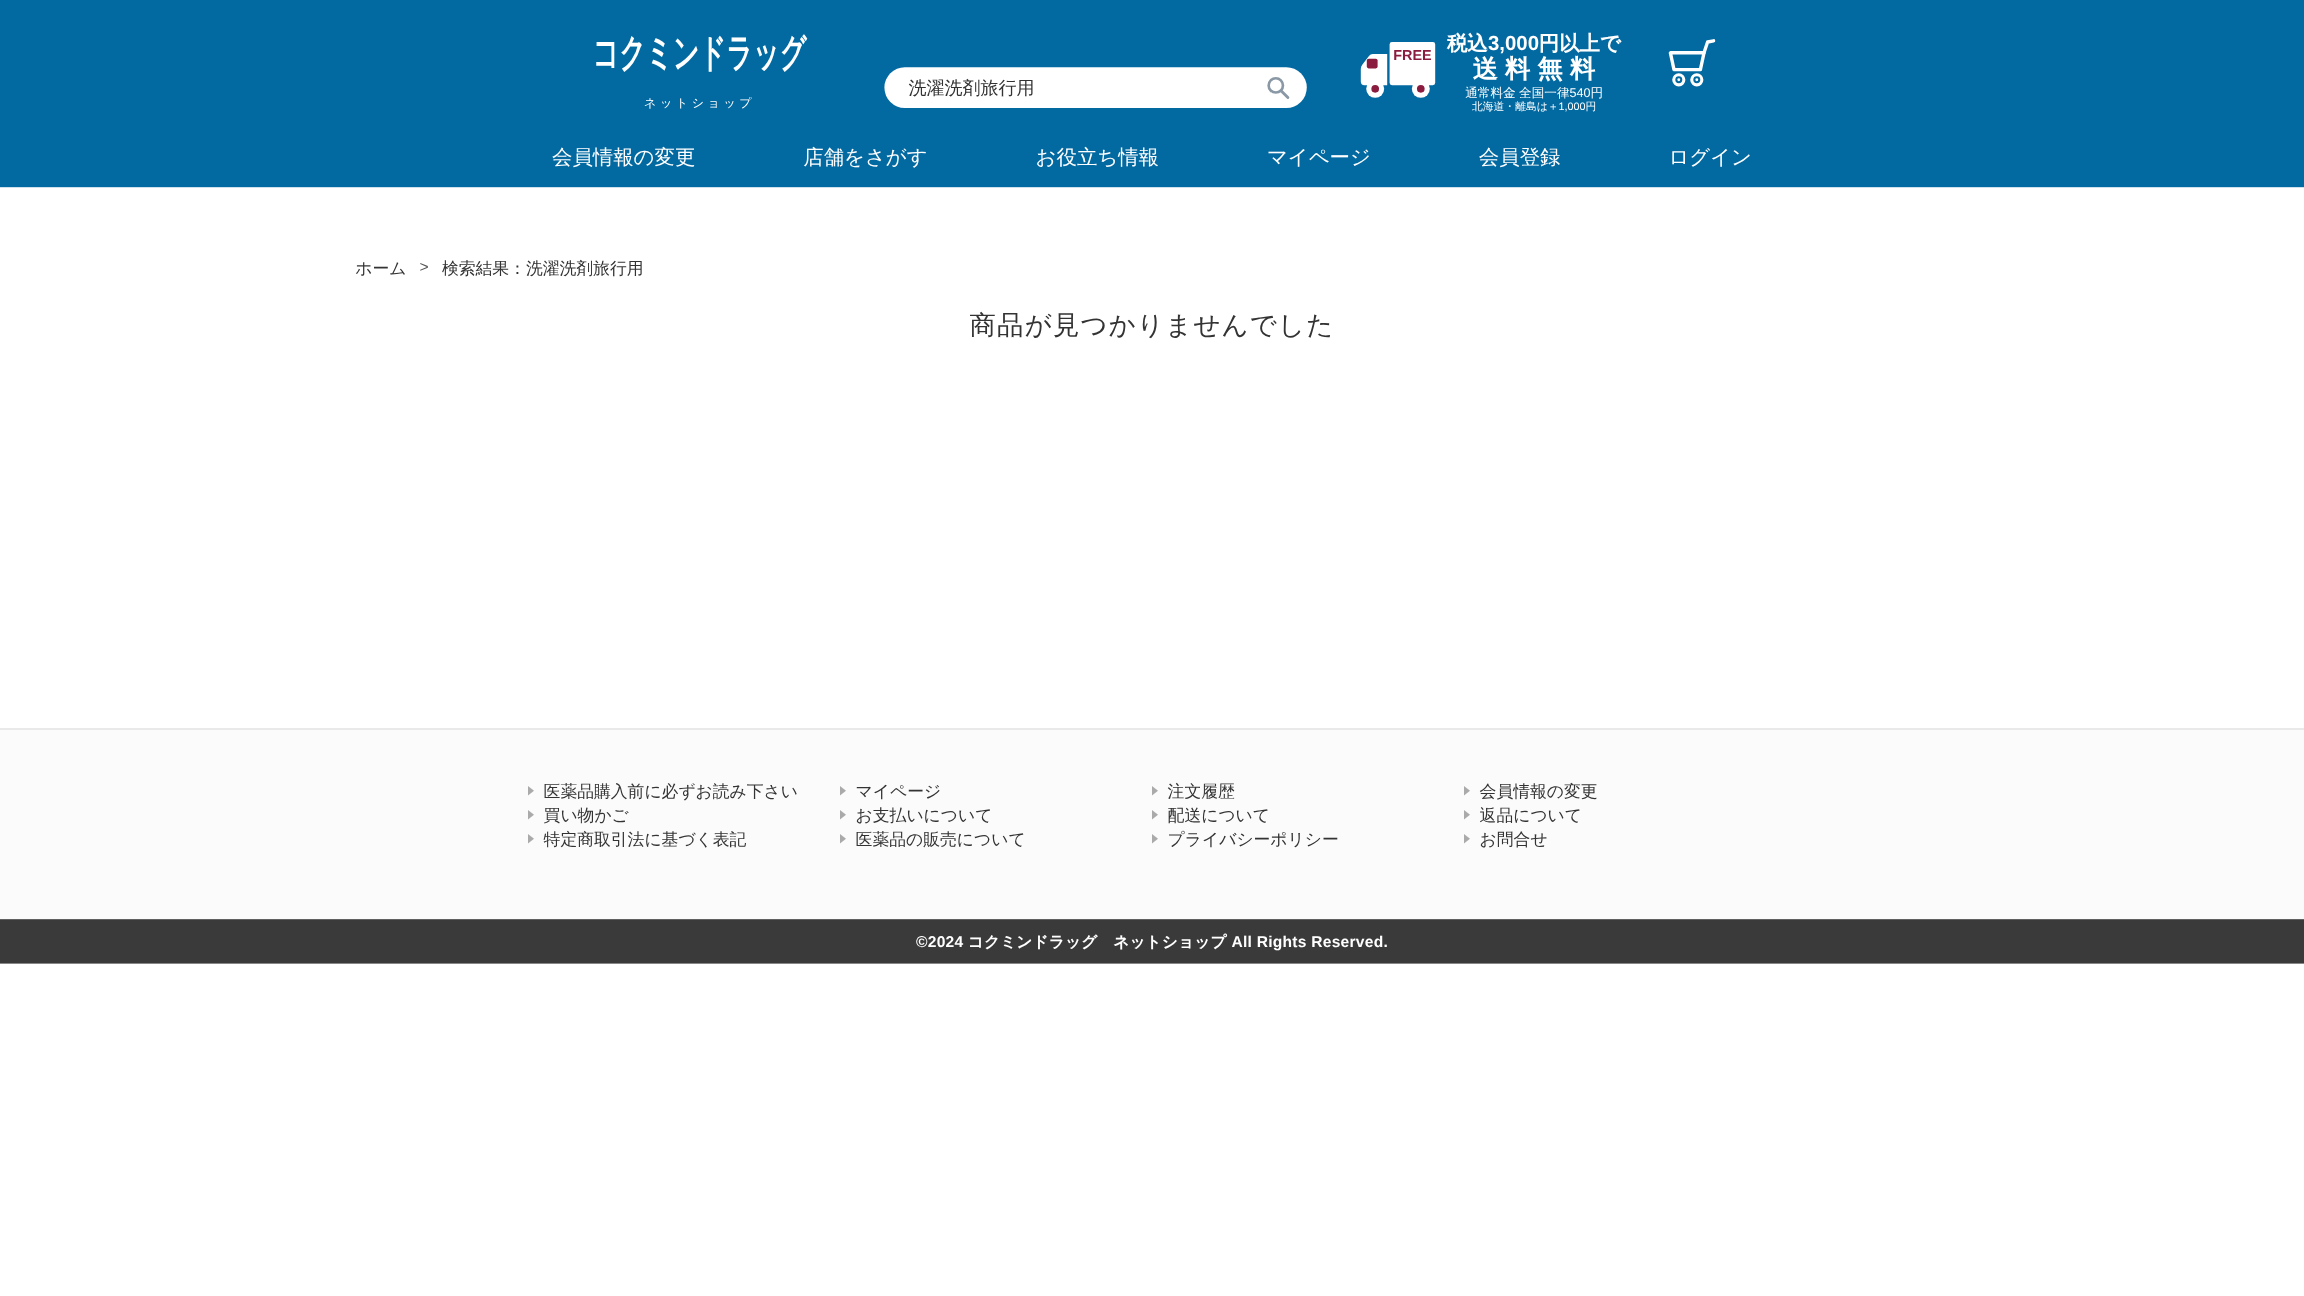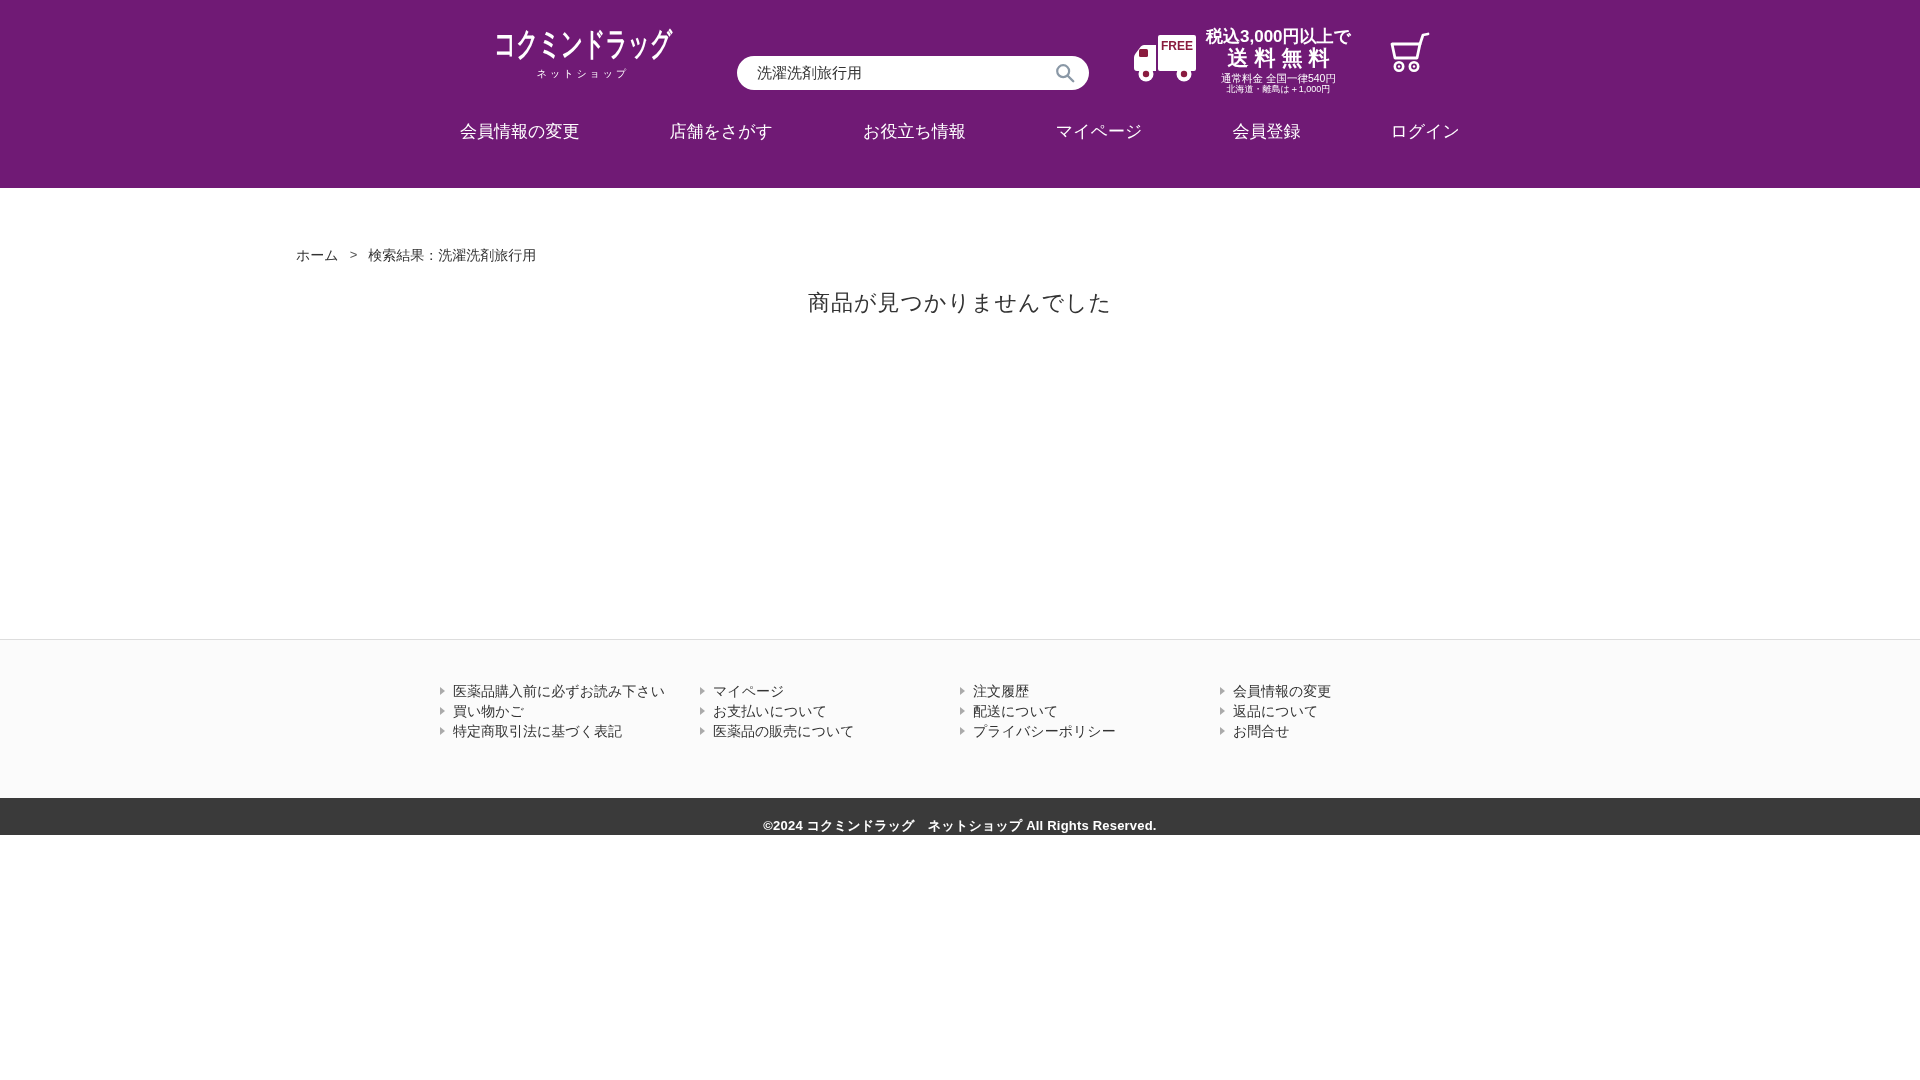--- a/index.html
+++ b/index.html
@@ -5,29 +5,29 @@
   * { box-sizing: border-box; }
   html,body { margin:0; padding:0; }
   body {
     width:1920px; height:1080px;
     background:#ffffff; color:#333;
     font-family:"Liberation Sans","DejaVu Sans",sans-serif;
     overflow:hidden;
   }
 
   
-  .site-header { height:188px; background:#701a75; position:relative; }
+  .site-header { height:156px; background:#0369a1; position:relative; }
   .header-top { width:960px; height:106px; margin:0 auto; position:relative; }
 
   .logo { position:absolute; left:14px; top:26px; color:#fff; cursor:pointer; width:178px; }
   .logo-main {
     font-size:33px; font-weight:bold; white-space:nowrap;
     transform:scaleX(.66); transform-origin:left center; line-height:36px;
   }
-  .logo-sub { font-size:10px; letter-spacing:3px; text-align:center; margin-top:5px; }
+  .logo-sub { font-size:10px; letter-spacing:3px; text-align:center; margin-top:17px; }
 
   .search {
     position:absolute; left:257px; top:56px; width:352px; height:34px;
     background:#fff; border-radius:17px;
     display:flex; align-items:center; padding:0 12px 0 18px;
   }
   .search input {
     flex:1; border:none; outline:none; background:transparent;
     font-size:15px; color:#333; font-family:inherit;
   }
@@ -60,21 +60,21 @@
 
   
   .site-footer { background:#fbfbfb; border-top:1px solid #ddd; padding:41px 0 57px; }
   .footer-grid { width:1040px; margin:0 auto; display:flex; }
   .footer-col { flex:1; display:flex; flex-direction:column; }
   .footer-link { display:flex; align-items:center; gap:8px; font-size:14px; line-height:20px; color:#333; cursor:pointer; white-space:nowrap; }
   .arrow { width:0; height:0; border-left:5px solid #aaa; border-top:4px solid transparent; border-bottom:4px solid transparent; flex:0 0 auto; }
 
   .copyright-bar {
     height:37px; background:#3a3a3a; color:#fff;
-    display:flex; align-items:flex-end; justify-content:center;
+    display:flex; align-items:center; justify-content:center;
     font-size:13px; font-weight:600; letter-spacing:.2px;
   }
 </style>
 </head>
 <body>
 
 <header class="site-header">
   <div class="header-top">
 
     <div class="logo">

